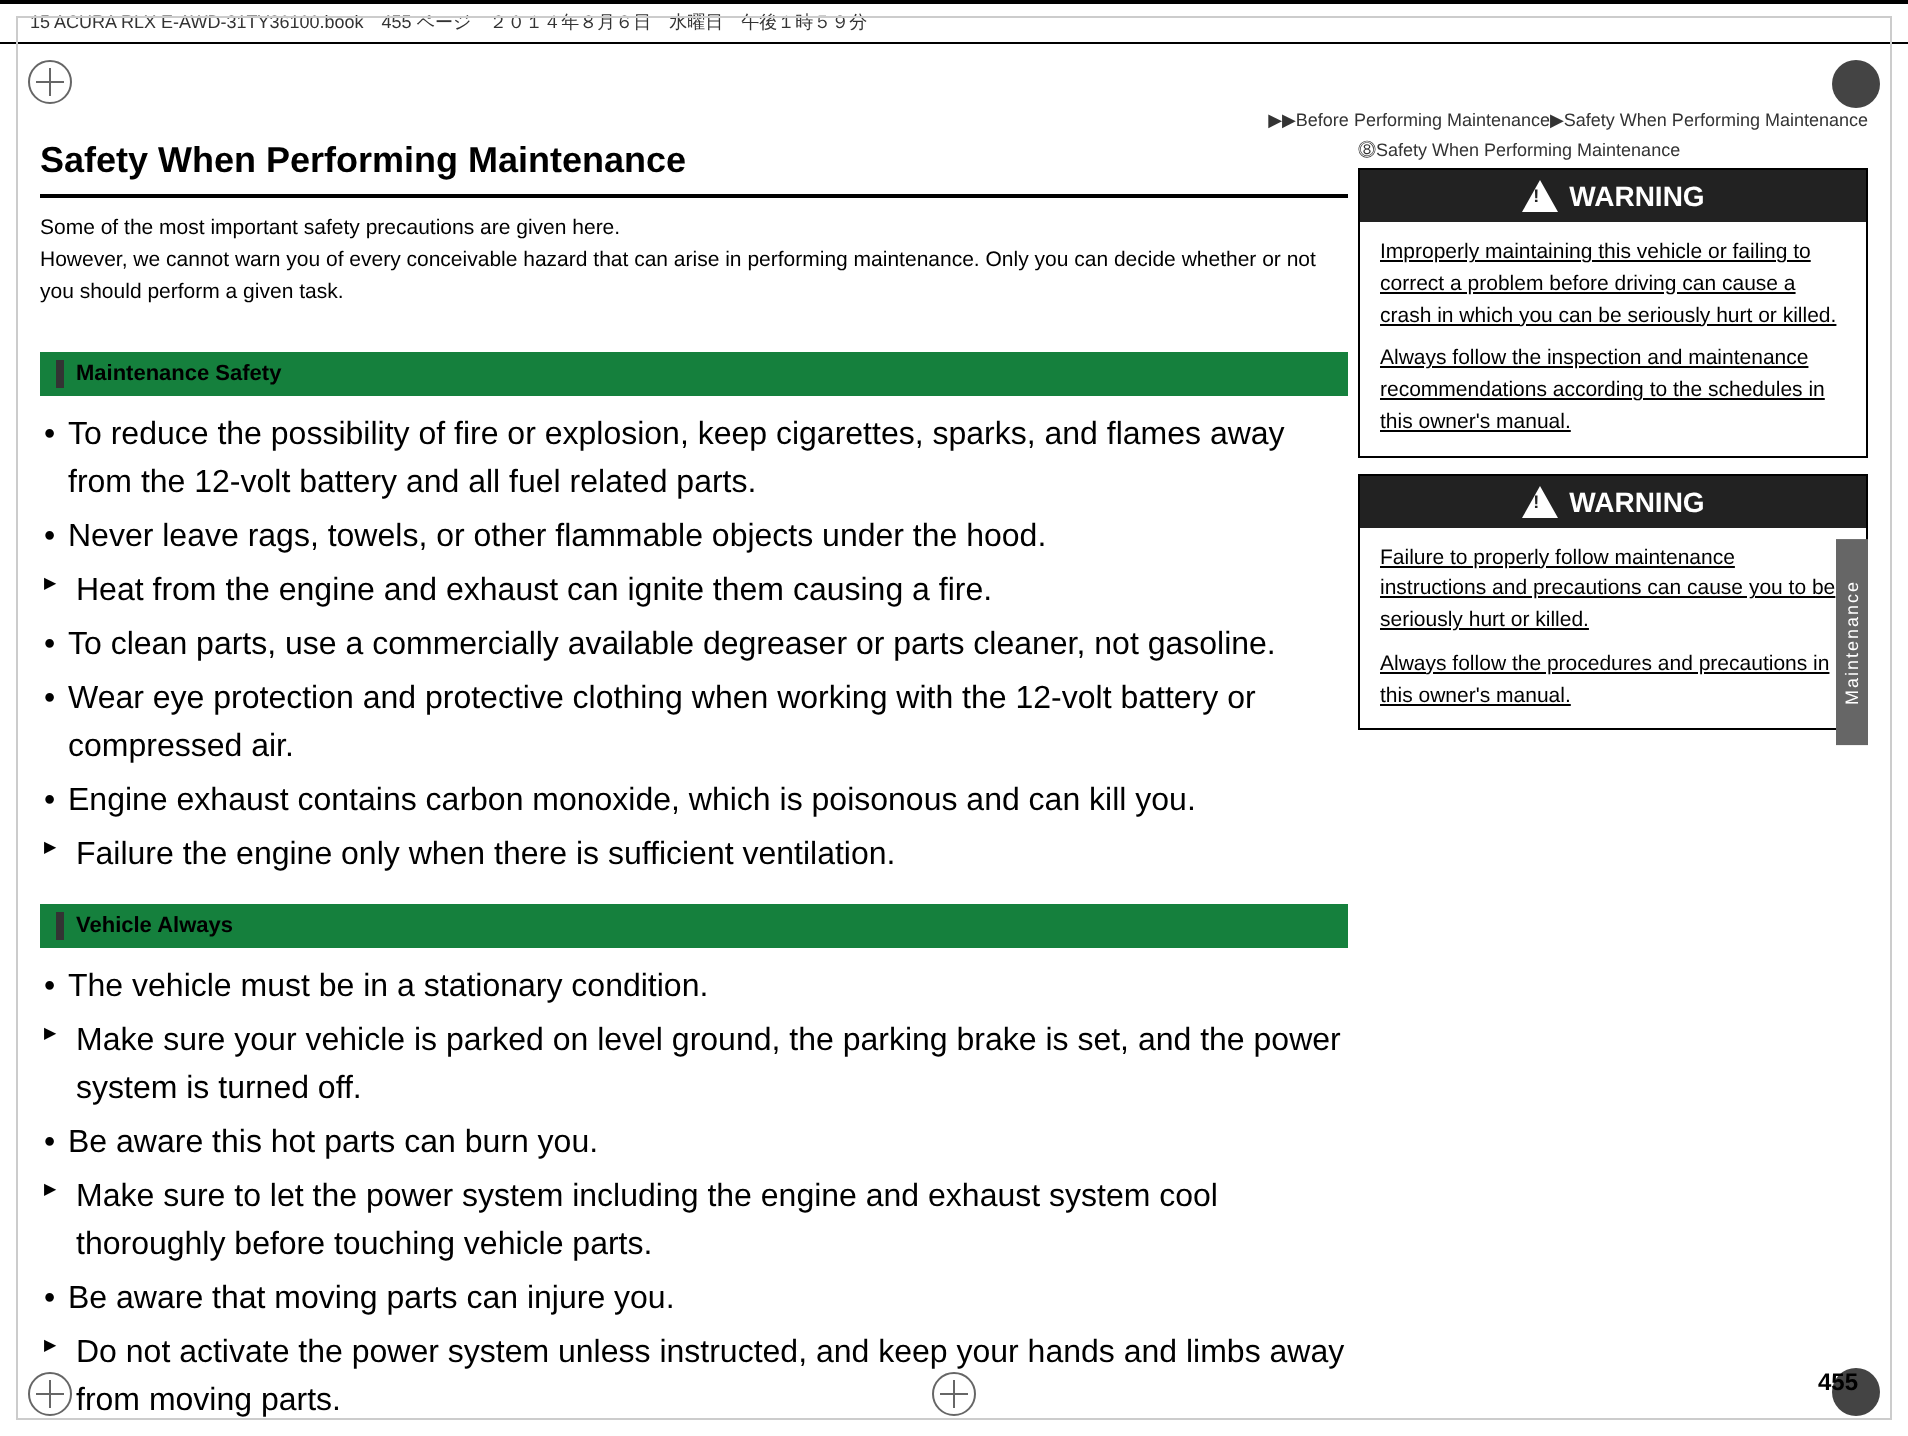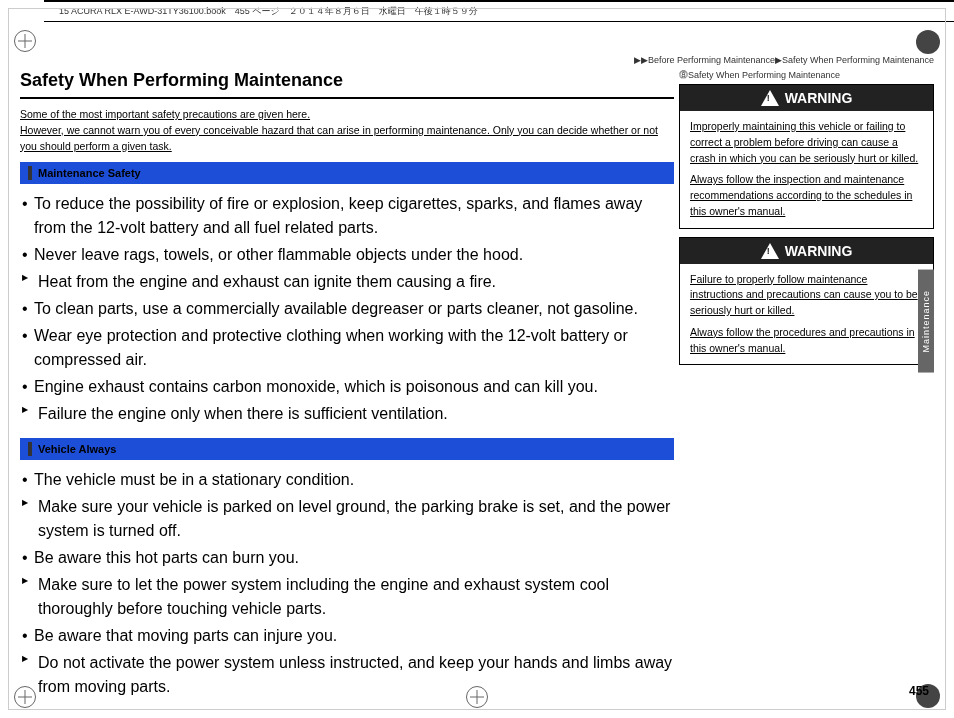--- a/index.html
+++ b/index.html
@@ -13,21 +13,20 @@
       color: #000;
       overflow: hidden;
       position: relative;
     }
 
     .page-container {
       width: 954px;
       height: 718px;
       background: #fff;
       position: relative;
-      padding-left: 44px;
     }
 
     
     .top-bar {
       border-top: 2px solid #000;
       border-bottom: 1px solid #000;
       padding: 2px 15px;
       display: flex;
       align-items: center;
       font-size: 9px;
@@ -73,27 +72,26 @@
       font-weight: bold;
       border-bottom: 2px solid #000;
       padding-bottom: 6px;
       margin-bottom: 8px;
     }
 
     
     .intro-text {
       font-size: 10.5px;
       line-height: 1.5;
-      margin-bottom: 8px;
-      text-decoration: underline;
+      margin-bottom: 22px;
     }
 
     
     .section-header {
-      background: #1d4ed8;
+      background: #15803d;
       padding: 4px 8px;
       font-weight: bold;
       font-size: 11px;
       margin-bottom: 8px;
       display: flex;
       align-items: center;
       gap: 6px;
     }
 
     .section-header-bar {

